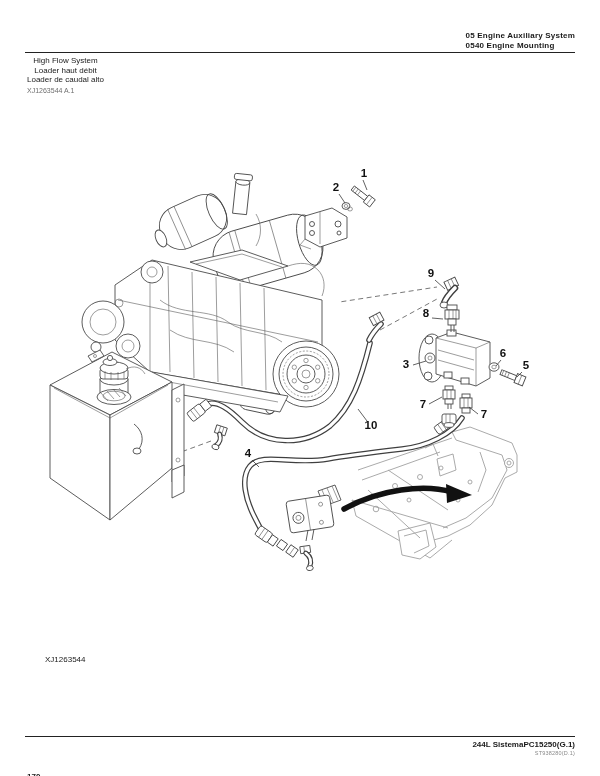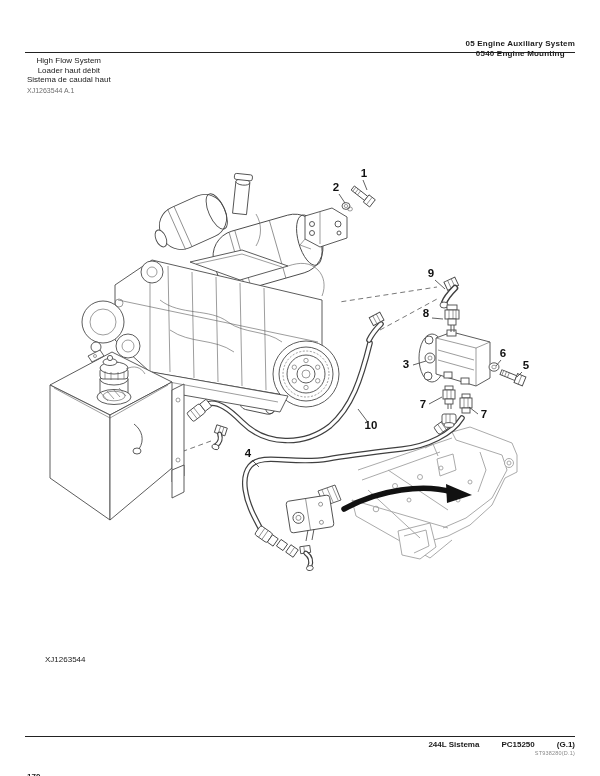--- a/index.html
+++ b/index.html
@@ -2,31 +2,31 @@
 <html><head>
 <meta charset="utf-8">
 <style>
   html,body{margin:0;padding:0;}
   body{
     width:600px;height:776px;position:relative;background:#ffffff;
     font-family:"Liberation Sans","DejaVu Sans",sans-serif;color:#1a1a1a;
     overflow:hidden;
   }
   .hdr{
-    position:absolute;top:31px;right:25px;text-align:center;
-    font-size:8px;font-weight:bold;line-height:10px;letter-spacing:.2px;margin-top:8px;
+    position:absolute;top:31px;right:25px;text-align:left;
+    font-size:8px;font-weight:bold;line-height:10px;letter-spacing:.2px;
   }
   .rule-top{position:absolute;top:52px;left:25px;right:25px;border-top:1.6px solid #222;}
   .titleblock{position:absolute;top:56px;left:27px;font-size:8px;font-weight:normal;line-height:9.5px;text-align:center;}
   .figref{position:absolute;top:87px;left:27px;font-size:7px;color:#6e6e6e;}
   .figcaption{position:absolute;top:655px;left:45px;font-size:8px;font-weight:normal;}
   .rule-bot{position:absolute;top:736px;left:25px;right:25px;border-top:1.6px solid #222;}
   .pgnum{position:absolute;top:740px;left:27px;font-size:8px;font-weight:bold;margin-top:32px;}
   .ftr-right{position:absolute;top:740px;right:25px;text-align:right;font-size:8px;font-weight:bold;line-height:9px;}
-  .ftr-right .gap{margin-left:22px;}
+  .ftr-right .gap{margin-left:0;}
   .doccode{font-size:5.5px;font-weight:normal;color:#8a8a8a;letter-spacing:.2px;}
   svg text.callout{font-family:"Liberation Sans","DejaVu Sans",sans-serif;font-size:11.5px;font-weight:bold;fill:#111;}
   svg .ln{stroke:#4a4a4a;stroke-width:.9;fill:none;}
   svg .lnf{stroke:#4a4a4a;stroke-width:.9;fill:#ffffff;}
   svg .thin{stroke:#5a5a5a;stroke-width:.6;fill:none;}
   svg .lite{stroke:#a0a0a0;stroke-width:.9;fill:none;}
   svg .litef{stroke:#a0a0a0;stroke-width:.9;fill:#ffffff;}
   svg .dash{stroke:#555;stroke-width:.8;fill:none;stroke-dasharray:5 3.5;}
   svg .leader{stroke:#3a3a3a;stroke-width:.8;fill:none;}
   svg .hose-o{stroke:#3f3f3f;stroke-width:5.6;fill:none;stroke-linecap:round;}
@@ -37,21 +37,21 @@
 
 <div class="hdr">
   <div>05 Engine Auxiliary System</div>
   <div>0540 Engine Mounting</div>
 </div>
 <div class="rule-top"></div>
 
 <div class="titleblock">
   <div>High Flow System</div>
   <div>Loader haut débit</div>
-  <div>Sistema de caudal haut</div>
+  <div>Loader de caudal alto</div>
 </div>
 <div class="figref">XJ1263544 A.1</div>
 
 <svg width="600" height="776" viewBox="0 0 600 776" style="position:absolute;left:0;top:0;">
 
   <g>
     <path class="lite" d="M452,432 L470,427 L512,443 L517,455 L517,472 L505,478 L492,505 L470,525 L448,536 L430,541"></path>
     <path class="lite" d="M452,432 L456,440 L502,455 L507,470 L492,498 L466,518 L443,528"></path>
     <circle class="litef" cx="509" cy="463" r="4.5"></circle>
     <circle class="lite" cx="509" cy="463" r="2"></circle>

